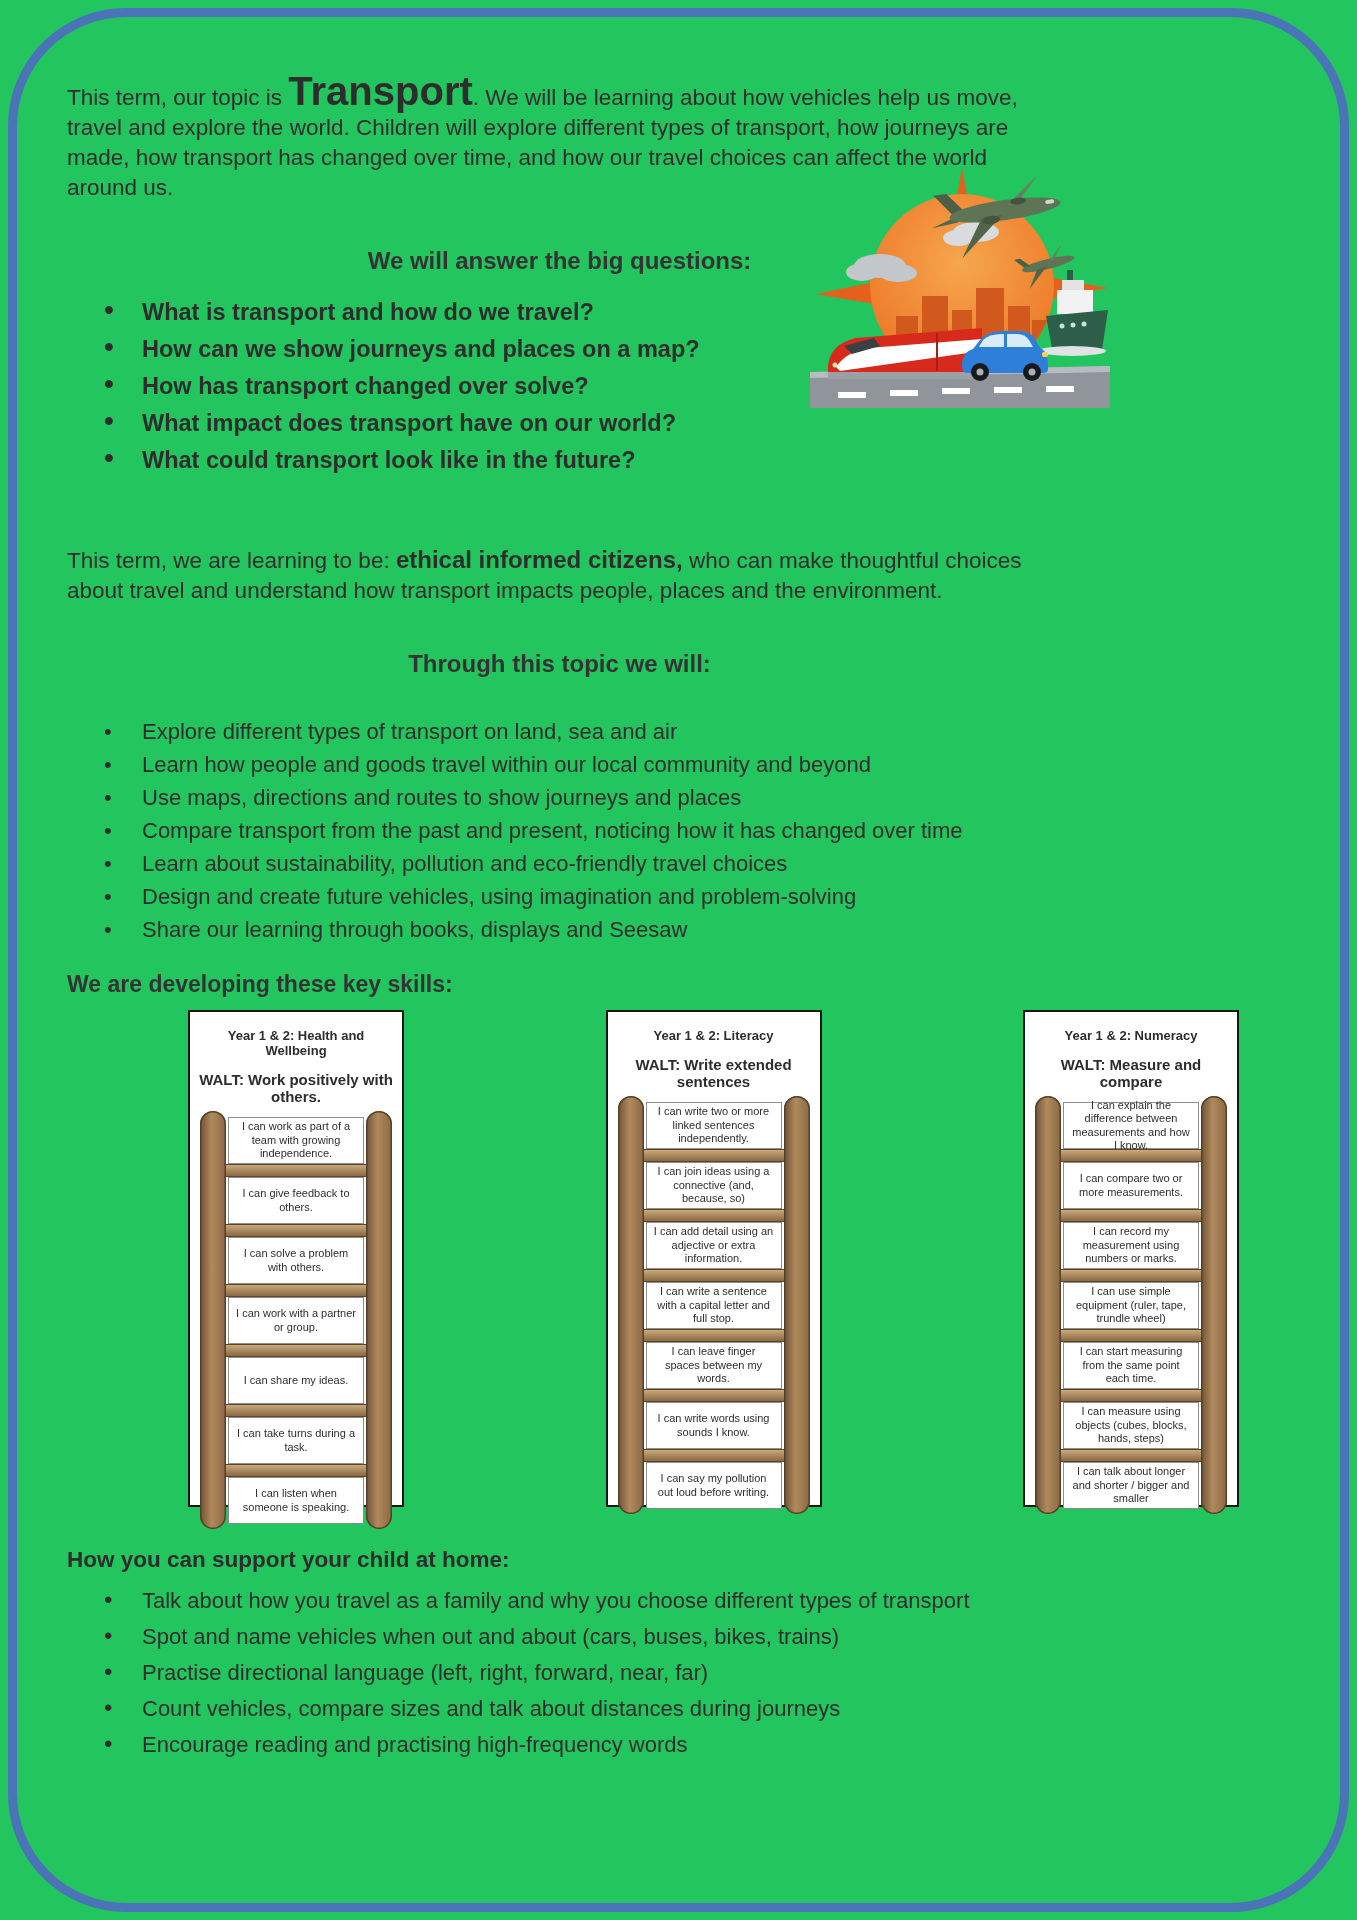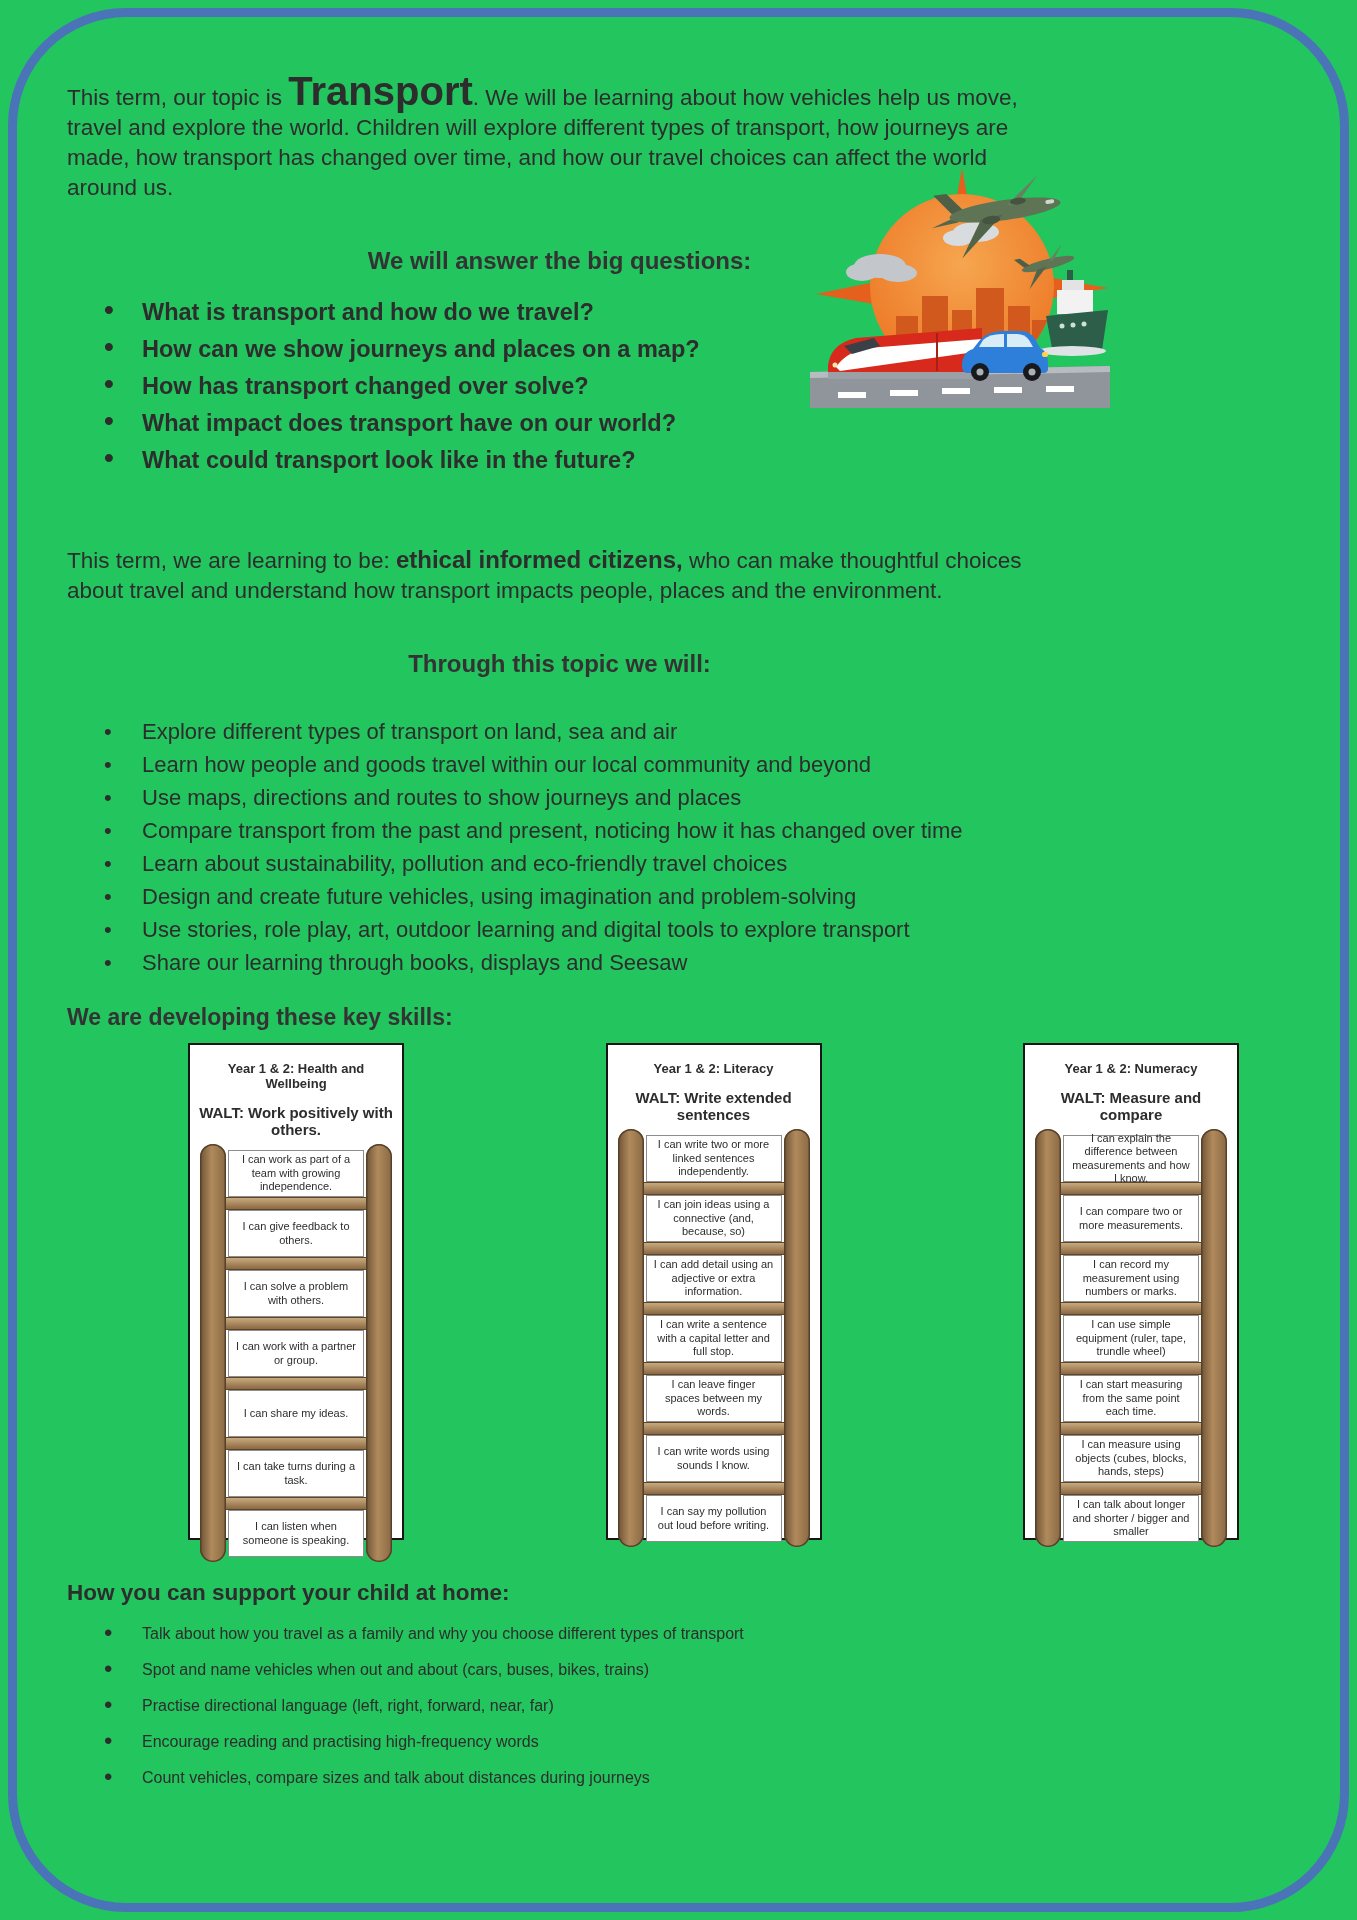--- a/index.html
+++ b/index.html
@@ -40,21 +40,21 @@
   .rail.left { left:2px; } .rail.right { right:2px; }
   .steps { position:relative; }
   .step { background:#fff; border:1px solid #8d8d8d; height:47px; display:flex; align-items:center; justify-content:center;
           text-align:center; font-size:11px; line-height:13.5px; padding:2px 7px; box-sizing:border-box;
           position:relative; z-index:2; }
   .rung { height:13px; margin:0 -20px; background:linear-gradient(#c9aa7d,#8a6843);
           border:1px solid #5e4528; border-radius:7px; position:relative; z-index:1; box-sizing:border-box; }
 
   .home-head { font-size:22.5px; font-weight:700; margin:40px 0 0; }
   .home-list { margin:14px 0 0 37px; }
-  .home-list li { font-size:16px; line-height:27px; margin-bottom:9px; }
+  .home-list li { font-size:22px; line-height:27px; margin-bottom:9px; }
   .home-list li::before { font-size:24px; top:-1px; }
 
   .illus { position:absolute; left:810px; top:168px; }
 </style>
 </head>
 <body>
 
 <div class="page">
   <div class="frame"></div>
 
@@ -165,21 +165,20 @@
     <p class="ethos"><span>This term, we are learning to be: </span><span class="bold-citizens">ethical informed citizens,</span><span> who can make thoughtful choices about travel and understand how transport impacts people, places and the environment.</span></p>
 
     <h2 class="center-head">Through this topic we will:</h2>
     <ul class="tt-list">
       <li>Explore different types of transport on land, sea and air</li>
       <li>Learn how people and goods travel within our local community and beyond</li>
       <li>Use maps, directions and routes to show journeys and places</li>
       <li>Compare transport from the past and present, noticing how it has changed over time</li>
       <li>Learn about sustainability, pollution and eco-friendly travel choices</li>
       <li>Design and create future vehicles, using imagination and problem-solving</li>
-      <li>Use stories, role play, art, outdoor learning and digital tools to explore transport</li>
       <li>Share our learning through books, displays and Seesaw</li>
     </ul>
 
     <h2 class="skills-head">We are developing these key skills:</h2>
 
     <div class="cards">
 
       <div class="card">
         <div class="card-title">Year 1 &amp; 2: Health and Wellbeing</div>
         <div class="card-walt">WALT: Work positively with others.</div>
@@ -252,18 +251,18 @@
         </div>
       </div>
 
     </div>
 
     <h2 class="home-head">How you can support your child at home:</h2>
     <ul class="home-list">
       <li>Talk about how you travel as a family and why you choose different types of transport</li>
       <li>Spot and name vehicles when out and about (cars, buses, bikes, trains)</li>
       <li>Practise directional language (left, right, forward, near, far)</li>
+      <li>Count vehicles, compare sizes and talk about distances during journeys</li>
       <li>Encourage reading and practising high-frequency words</li>
-      <li>Count vehicles, compare sizes and talk about distances during journeys</li>
     </ul>
 
   </div>
 </div>
 
 </body></html>

